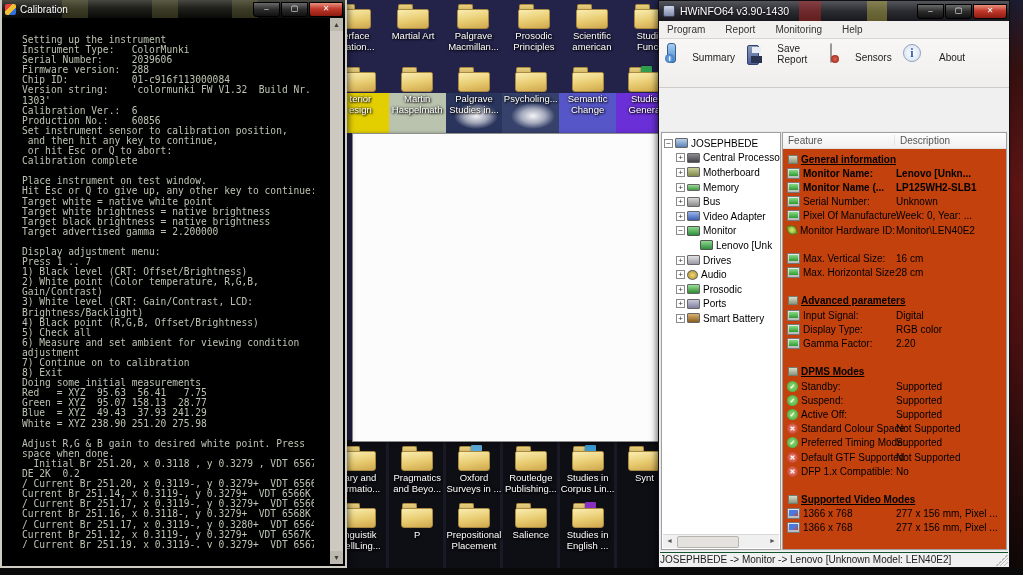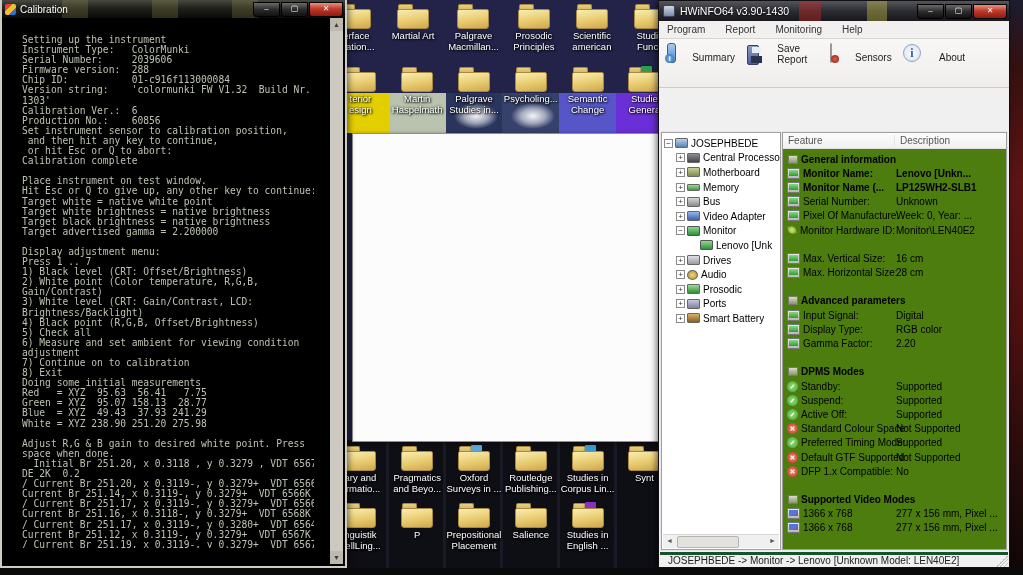--- a/index.html
+++ b/index.html
@@ -129,30 +129,30 @@
   .titem[data-icon="battery"] .ticon { background:linear-gradient(#d8b070,#8a6020); }
   .tlabel { font-size:10px; color:#000; }
   .hscroll { position:absolute; left:1px; right:1px; bottom:1px; height:13px; background:#f0f0f0;
     border-top:1px solid #d8d8d8; }
   .harr { position:absolute; top:0; width:13px; height:12px; text-align:center; font-size:7px; line-height:12px; color:#555; }
   .harr.left { left:0; } .harr.left::before { content:"◄"; }
   .harr.right { right:0; } .harr.right::before { content:"►"; }
   .hthumb { position:absolute; left:14px; top:1px; width:60px; height:10px; background:#e4e2de;
     border:1px solid #b8b4ac; border-radius:2px; }
 
-  .hw-list { flex:1; background:#4d7c0f; border:1px solid #a0a0a0; margin:1px 1px 1px 0; box-sizing:border-box;
+  .hw-list { flex:1; background:#c2410c; border:1px solid #a0a0a0; margin:1px 1px 1px 0; box-sizing:border-box;
     display:flex; flex-direction:column; overflow:hidden; }
   .hw-cols { height:15px; flex:none; display:flex; align-items:center; font-size:10px; color:#555;
     background:linear-gradient(#fdfdfd,#f0f0f0); border-bottom:1px solid #e0e0e0; }
   .col-f { width:106px; padding-left:5px; border-right:1px solid #e4e4e4; }
   .col-d { flex:1; padding-left:5px; }
   .hw-rows { flex:1; padding-top:3px; overflow:hidden; }
   .frow { position:relative; height:14.2px; display:flex; align-items:center; font-size:10px; color:#000; }
   .frow[data-kind="bold"] { font-weight:bold; }
-  .frow[data-kind="section"] .feat { font-weight:bold; }
+  .frow[data-kind="section"] .feat { font-weight:bold; text-decoration:underline; }
   .fic { width:13px; height:11px; margin:0 3px 0 4px; flex:none; position:relative; box-sizing:border-box; }
   .fic[data-icon="monitor"], .fic[data-icon="vidmode"] { border:1px solid #777;
     background:linear-gradient(#e8e8e8,#b8b8b8); }
   .fic[data-icon="monitor"]::before { content:""; position:absolute; left:1px; right:1px; top:1px; bottom:2px;
     background:linear-gradient(#86da86,#2f9a2f); }
   .fic[data-icon="vidmode"]::before { content:""; position:absolute; left:1px; right:1px; top:1px; bottom:2px;
     background:linear-gradient(135deg,#4a7ae0 55%,#d04030); }
   .fic[data-icon="section"] { width:10px; height:9px; margin-left:5px; border:1px solid #7a7a6a;
     background:linear-gradient(#d8dcc8,#8a9478); }
   .fic[data-icon="leaf"] { width:10px; height:10px; border-radius:1px 6px 1px 6px; transform:rotate(-14deg);
@@ -160,22 +160,22 @@
   .fic[data-icon="check"], .fic[data-icon="cross"] { width:11px; height:11px; border-radius:50%;
     color:#fff; font-size:7px; line-height:11px; text-align:center; font-weight:bold; }
   .fic[data-icon="check"] { background:radial-gradient(#a2e070,#2f9e3f); }
   .fic[data-icon="check"]::before { content:"✓"; }
   .fic[data-icon="cross"] { background:radial-gradient(#f09080,#b82a18); }
   .fic[data-icon="cross"]::before { content:"✕"; }
   .feat { white-space:nowrap; }
   .desc { position:absolute; left:113px; white-space:nowrap; }
 
   .hw-status { position:absolute; left:1px; right:1px; bottom:1px; height:14px; background:#f0f0f0;
-    border-top:3px solid #14532d; display:flex; align-items:center; font-size:10px; color:#222;
-    padding-left:8px; box-sizing:border-box; }
+    border-top:1px solid #14532d; display:flex; align-items:center; font-size:10px; color:#222;
+    padding-left:0; box-sizing:border-box; }
   .grip { margin-left:auto; width:12px; height:12px;
     background:linear-gradient(135deg, transparent 50%, #bbb 50% 55%, transparent 55% 65%, #bbb 65% 70%, transparent 70% 80%, #bbb 80% 85%, transparent 85%); }
 
   .bottom-strip { position:absolute; left:0; right:0; bottom:0; height:7px; background:#0a0a0a; z-index:6; }
 </style>
 </head>
 <body>
 
 <div class="screen">
 

